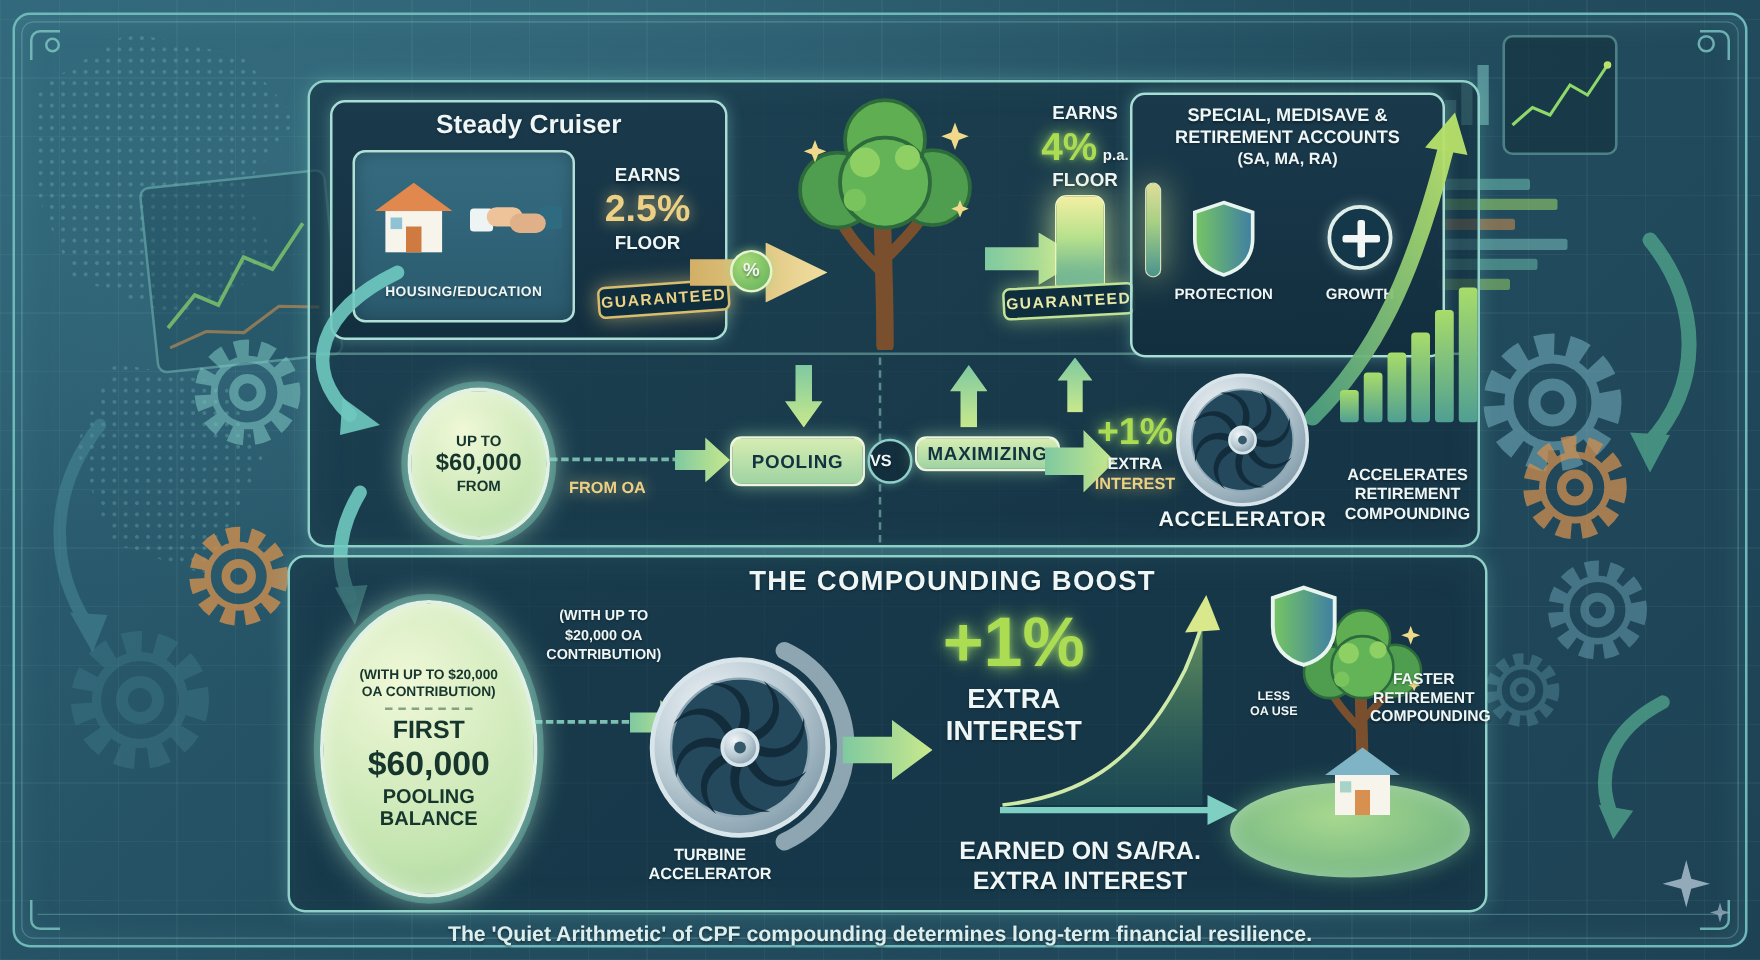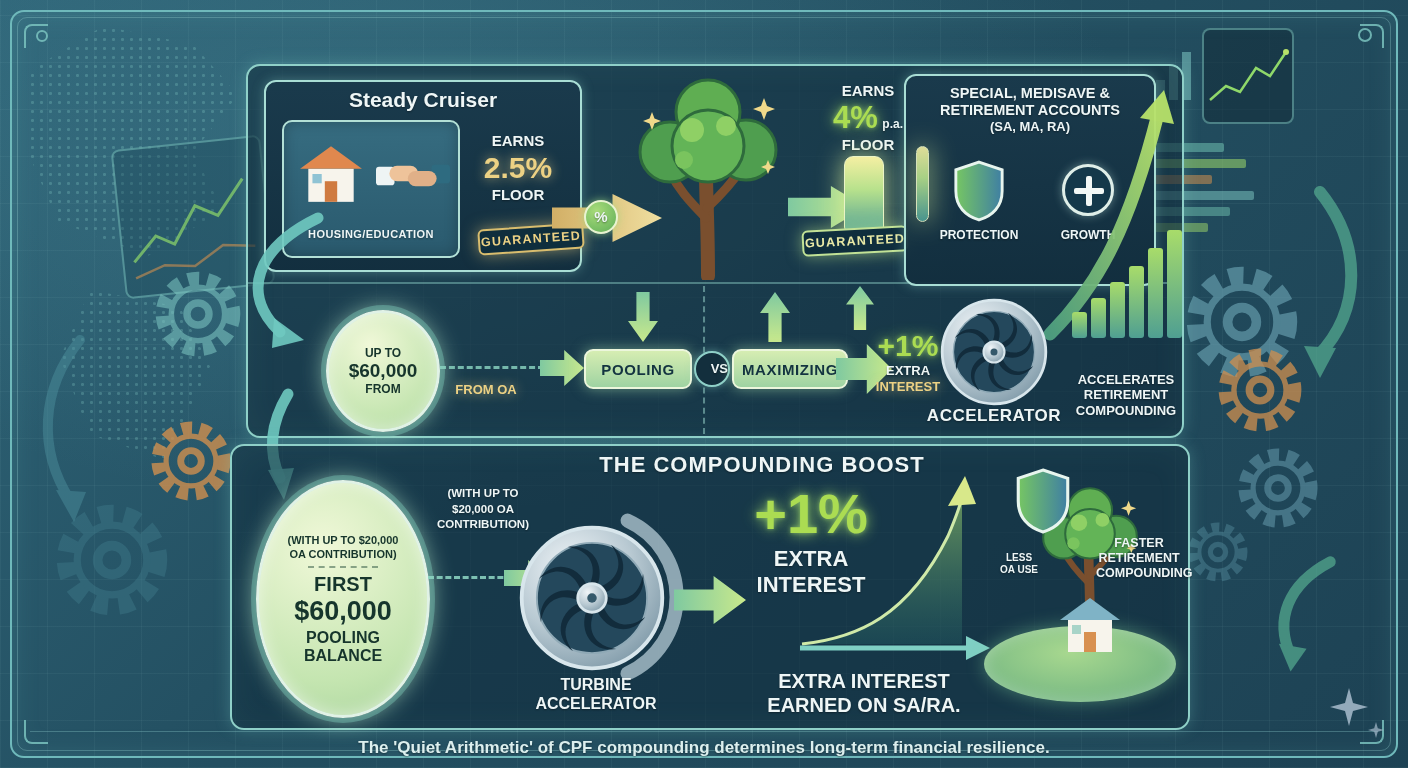--- a/index.html
+++ b/index.html
@@ -291,24 +291,24 @@
   <div class="abs oval" style="left:326px;top:310px;width:114px;height:122px">
     <div style="font-size:12px">UP TO</div>
     <div style="font-size:19px">$60,000</div>
     <div style="font-size:12px">FROM</div>
   </div>
   <div class="abs txt glowy" style="left:446px;top:382px;width:80px;font-size:13px">FROM OA</div>
   <div class="abs" style="left:440px;top:366px;width:104px;border-top:3px dashed rgba(140,215,195,.8)"></div>
   <div class="abs arrow-right grad-green" style="left:540px;top:350px;width:44px;height:36px"></div>
 
   <div class="abs pill" style="left:584px;top:349px;width:108px;height:40px">POOLING</div>
-  <div class="abs" style="left:694px;top:351px;width:36px;height:36px;border-radius:50%;background:#132f3d;border:2px solid #8fd0c8;display:flex;align-items:center;justify-content:flex-end;box-shadow:0 0 8px rgba(140,210,200,.5)">
+  <div class="abs" style="left:694px;top:351px;width:36px;height:36px;border-radius:50%;background:#132f3d;border:2px solid #8fd0c8;display:flex;align-items:center;justify-content:flex-start;box-shadow:0 0 8px rgba(140,210,200,.5)">
     <span class="txt" style="font-size:13px">VS</span>
   </div>
-  <div class="abs pill" style="left:732px;top:349px;width:116px;height:40px">MAXIMIZING</div>
+  <div class="abs pill" style="left:732px;top:349px;width:116px;height:28px">MAXIMIZING</div>
   <div class="abs arrow-right grad-green" style="left:836px;top:344px;width:56px;height:50px"></div>
 
   <div class="abs" style="left:862px;top:328px;width:92px;text-align:center">
     <div class="txt glowg" style="font-size:30px">+1%</div>
     <div class="txt" style="font-size:13px">EXTRA</div>
     <div class="txt glowy" style="font-size:13px">INTEREST</div>
   </div>
 
   <svg class="abs" style="left:938px;top:296px" width="112" height="112">
       <use href="#turbine"></use>
@@ -330,21 +330,21 @@
 
   <div class="abs" style="left:428px;top:576px;width:84px;border-top:3px dashed rgba(143,216,196,.85)"></div>
   <div class="abs arrow-right grad-green" style="left:504px;top:560px;width:44px;height:36px"></div>
 
   <svg class="abs" style="left:500px;top:505px;opacity:.75" width="185" height="185">
     <path d="M127.5 15.6 A84 84 0 0 1 127.5 168.4" fill="none" stroke="#b5cbd5" stroke-width="14" stroke-linecap="round"></path>
   </svg>
   <svg class="abs" style="left:516px;top:522px" width="152" height="152">
       <use href="#turbine"></use>
     </svg>
-  <div class="abs txt" style="left:504px;top:676px;width:184px;font-size:16px">
+  <div class="abs txt" style="left:476px;top:676px;width:184px;font-size:13px">
     <div>TURBINE</div>
     <div>ACCELERATOR</div>
   </div>
 
   <div class="abs arrow-right grad-green" style="left:674px;top:576px;width:72px;height:48px"></div>
 
   <svg class="abs" style="left:798px;top:476px" width="192" height="196">
     <path d="M4 168 C 60 162, 110 140, 150 60 C 156 46, 160 36, 164 22 L164 168 Z" fill="url(#curveFill)"></path>
     <path d="M4 168 C 60 162, 110 140, 150 60 C 156 46, 160 36, 164 22" fill="none" stroke="#cfe9a8" stroke-width="3"></path>
     <polygon points="150,30 167,0 178,28" fill="#d8e88a"></polygon>
@@ -352,22 +352,22 @@
     <polygon points="168,160 192,172 168,184" fill="#7fd0c4"></polygon>
   </svg>
 
   <div class="abs" style="left:736px;top:486px;width:150px;text-align:center">
     <div class="txt glowg" style="font-size:56px;line-height:1">+1%</div>
     <div class="txt" style="font-size:22px;margin-top:4px">EXTRA</div>
     <div class="txt" style="font-size:22px">INTEREST</div>
   </div>
 
   <div class="abs txt" style="left:736px;top:670px;width:256px;font-size:20px">
+    <div>EARNED ON SA/RA.</div>
     <div>EXTRA INTEREST</div>
-    <div>EARNED ON SA/RA.</div>
   </div>
 
   <div class="abs" style="left:984px;top:626px;width:192px;height:76px;border-radius:50%;background:radial-gradient(ellipse at 45% 35%,#a8d88f,#64ac7e);box-shadow:0 0 18px rgba(130,210,150,.45), inset 0 0 16px rgba(255,255,255,.3)"></div>
   <svg class="abs" style="left:1028px;top:450px" width="124" height="206">
       <use href="#tree"></use>
     </svg>
   <svg class="abs" style="left:1014px;top:468px" width="58" height="66">
       <use href="#shield"></use>
     </svg>
   <svg class="abs" style="left:1058px;top:596px" width="64" height="58">

